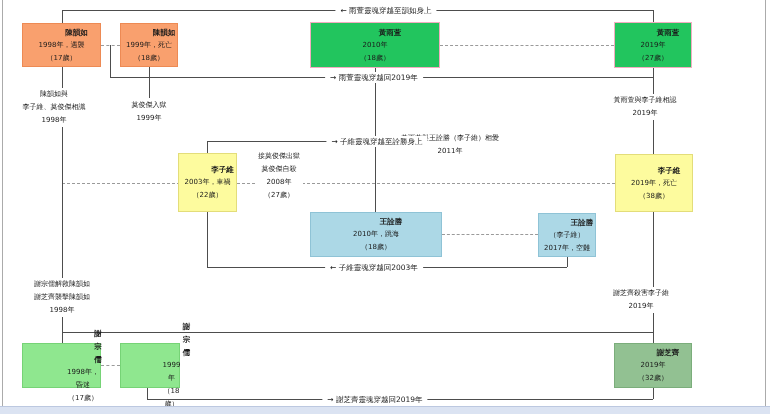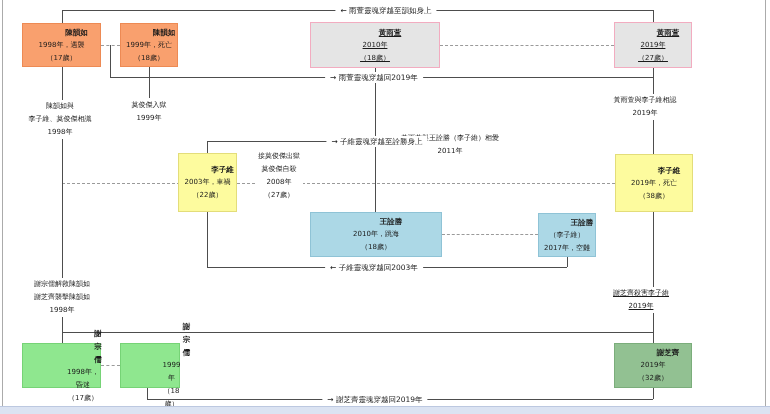--- a/index.html
+++ b/index.html
@@ -11,21 +11,21 @@
   .hline{position:absolute;height:0;border-top:1px solid #4d4d4d;z-index:1;}
   .vline{position:absolute;width:0;border-left:1px solid #4d4d4d;z-index:1;}
   .hdash{position:absolute;height:0;border-top:1px dashed #9a9a9a;z-index:1;}
   
   .box{
     position:absolute;z-index:3;display:flex;flex-direction:column;justify-content:center;
     align-items:center;text-align:center;font-size:7px;line-height:13px;box-sizing:border-box;
   }
   .box .nm{font-weight:bold;font-size:7.5px;margin-left:30px;}
   .orange{background:#F9A06E;border:1px solid #ED8A54;}
-  .pink{background:#e5e5e5;border:1px solid #F2ACC0;text-decoration:underline;}
+  .pink{background:#22c55e;border:1px solid #F2ACC0;}
   .yellow{background:#FDFB9E;border:1px solid #E3DD7A;}
   .blue{background:#ACD8E6;border:1px solid #8FC3D6;}
   .green{background:#8FE78F;border:1px solid #76D376;padding-left:43px;}
   .sage{background:#92C192;border:1px solid #7BAD7B;}
   
   .anno{
     position:absolute;z-index:4;background:#ffffff;text-align:center;font-size:7px;
     line-height:13px;white-space:nowrap;transform:translateX(-50%);padding:0 3px;
   }
   
@@ -113,21 +113,21 @@
     <div class="nm">謝宗儒</div>
     <div>1999年</div>
     <div>（18歲）</div>
   </div>
   <div class="box sage" style="left:614px;top:343px;width:78px;height:45px;">
     <div class="nm">謝芝齊</div>
     <div>2019年</div>
     <div>（32歲）</div>
   </div>
 
-  <div class="anno" style="left:60px;top:88px;margin-top:12px;">
+  <div class="anno" style="left:54px;top:88px;">
     <div>陳韻如與</div>
     <div>李子維、莫俊傑相識</div>
     <div>1998年</div>
   </div>
   <div class="anno" style="left:149px;top:99px;">
     <div>莫俊傑入獄</div>
     <div>1999年</div>
   </div>
   <div class="anno" style="left:450px;top:94px;margin-top:38px;">
     <div>黃雨萱與王詮勝（李子維）相愛</div>
@@ -141,21 +141,21 @@
     <div>接莫俊傑出獄</div>
     <div>莫俊傑自殺</div>
     <div>2008年</div>
     <div>（27歲）</div>
   </div>
   <div class="anno" style="left:62px;top:278px;">
     <div>謝宗儒解救陳韻如</div>
     <div>謝芝齊襲擊陳韻如</div>
     <div>1998年</div>
   </div>
-  <div class="anno" style="left:641px;top:287px;text-decoration:underline;">
+  <div class="anno" style="left:641px;top:287px;">
     <div>謝芝齊殺害李子維</div>
     <div>2019年</div>
   </div>
 
   <div class="flabel" style="left:386px;top:5px;">← 雨萱靈魂穿越至韻如身上</div>
   <div class="flabel" style="left:374px;top:72px;">→ 雨萱靈魂穿越回2019年</div>
   <div class="flabel" style="left:377px;top:136px;">→ 子維靈魂穿越至詮勝身上</div>
   <div class="flabel" style="left:374px;top:262px;">← 子維靈魂穿越回2003年</div>
   <div class="flabel" style="left:375px;top:394px;">→ 謝芝齊靈魂穿越回2019年</div>
 

